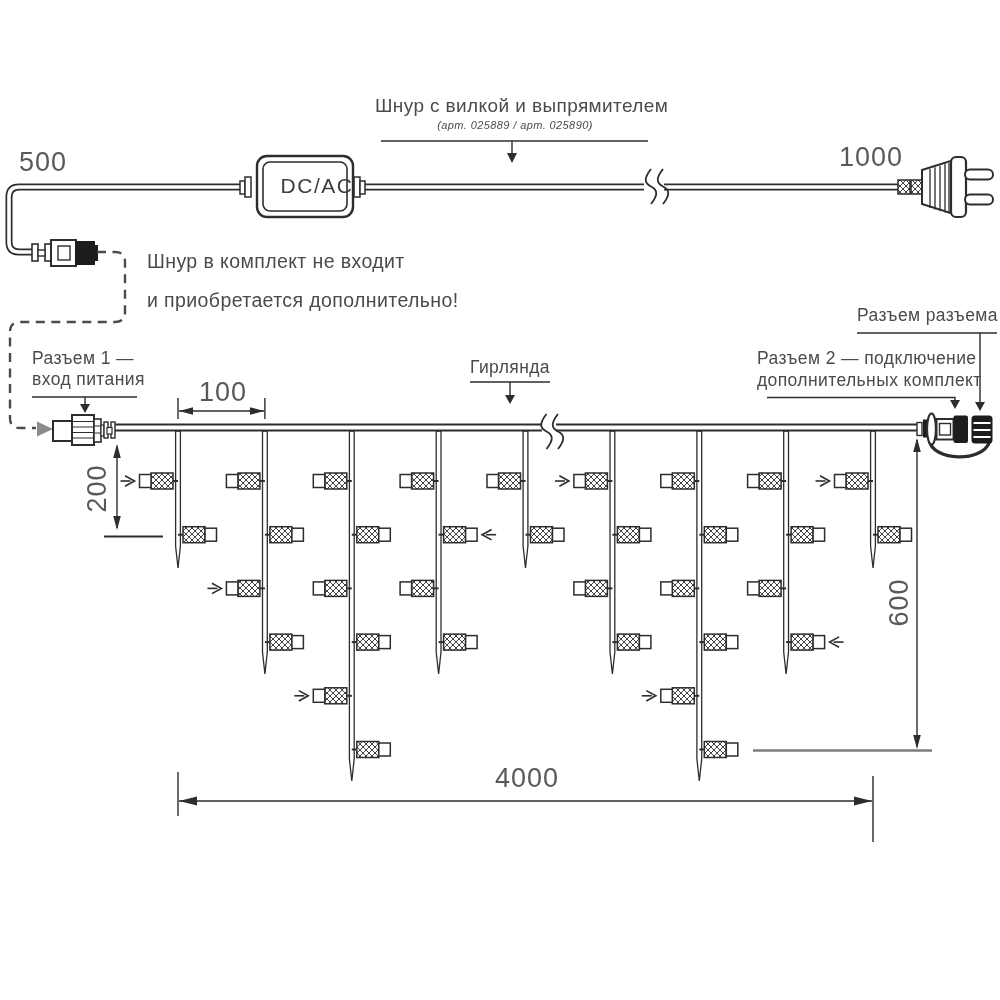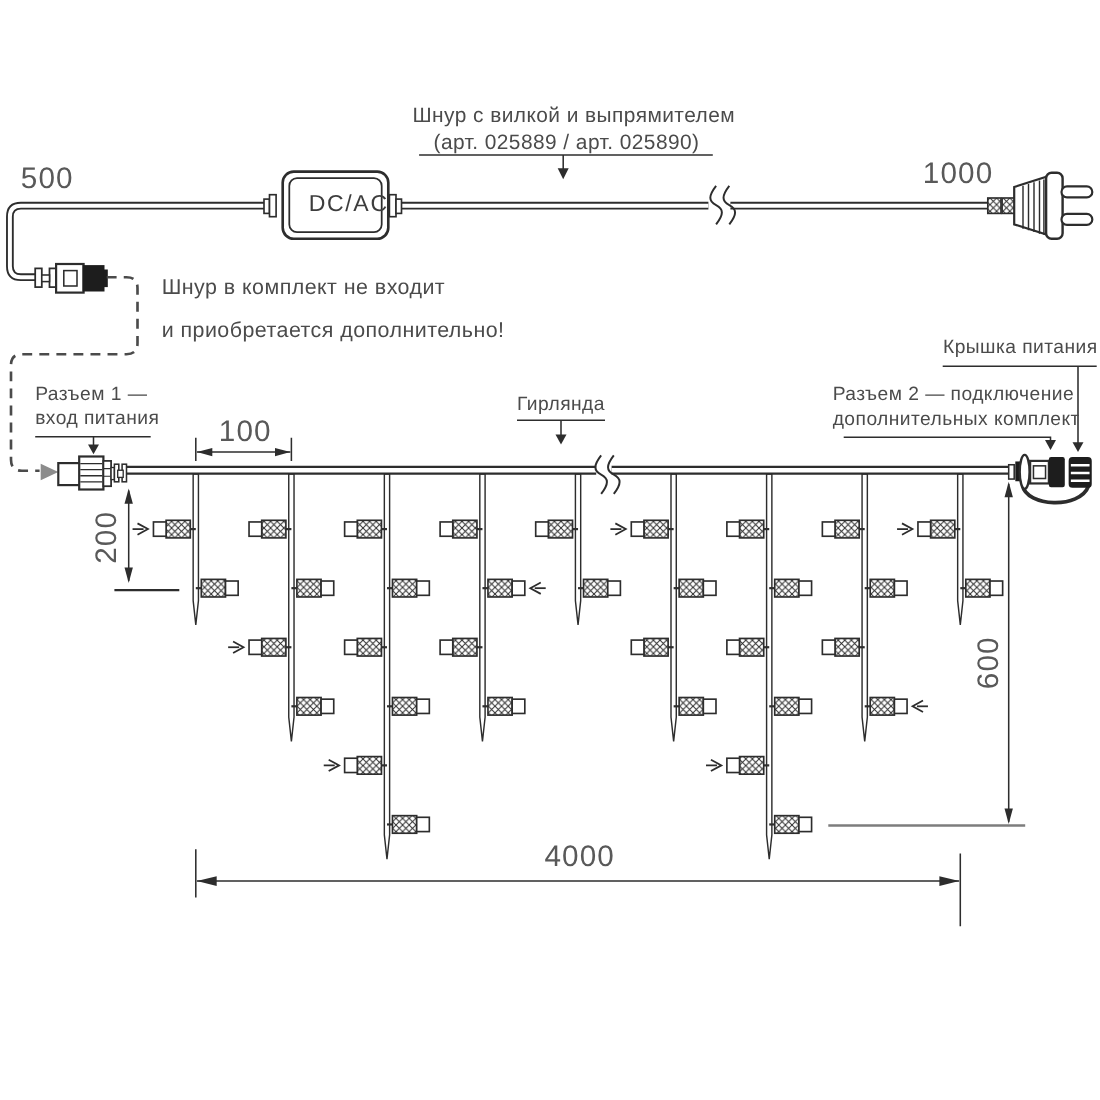--- a/index.html
+++ b/index.html
@@ -7,21 +7,21 @@
   }
   html,body{margin:0;padding:0;}
   body{width:1000px;height:1000px;background:#ffffff;font-family:"Liberation Sans",sans-serif;}
   #canvas{position:relative;width:1000px;height:1000px;background:#fff;overflow:hidden;}
   #art{position:absolute;left:0;top:0;}
   .lbl{position:absolute;color:var(--text);letter-spacing:.4px;white-space:nowrap;}
   .center{text-align:center;}
   .dimnum{font-size:27px;color:var(--dim);letter-spacing:1px;}
   .rot{transform:rotate(-90deg);transform-origin:center center;}
   .t19{font-size:19px;}
-  .t13{font-size:19px;}
+  .t13{font-size:11px;font-style:italic;}
   .t17{font-size:17.5px;line-height:21px;}
   .t20{font-size:19.5px;line-height:23.5px;}
   .dcac{font-size:21px;letter-spacing:1.5px;color:#3d3d3d;}
   
   .ln{stroke:var(--line);fill:none;}
   .fillln{fill:var(--line);stroke:none;}
   .wh{fill:#fff;stroke:var(--line);}
   .blk{fill:#1d1d1d;stroke:none;}
   .cabout{stroke:var(--line);stroke-width:7;fill:none;}
   .cabin{stroke:#fff;stroke-width:3.6;fill:none;}
@@ -461,21 +461,21 @@
     <div class="lbl t20" style="left:147px;top:250px;">Шнур в комплект не входит</div>
     <div class="lbl t20" style="left:147px;top:289px;">и приобретается дополнительно!</div>
   </div>
 
   <div>
     <div class="lbl t17" style="left:32px;top:348px;">Разъем 1 —</div>
     <div class="lbl t17" style="left:32px;top:369px;">вход питания</div>
   </div>
 
   <div class="lbl t17 center" style="left:430px;top:357px;width:160px;">Гирлянда</div>
-  <div class="lbl t17 center" style="left:855px;top:305px;width:145px;">Крышка питания</div>
+  <div class="lbl t17 center" style="left:855px;top:305px;width:145px;">Разъем разъема</div>
 
   <div>
     <div class="lbl t17 center" style="left:757px;top:348px;width:205px;">Разъем 2 — подключение</div>
     <div class="lbl t17 center" style="left:757px;top:370px;width:205px;">дополнительных комплект</div>
   </div>
 
   <div class="lbl dimnum center" style="left:193px;top:377px;width:60px;">100</div>
   <div class="lbl dimnum center rot" style="left:66px;top:473px;width:62px;">200</div>
   <div class="lbl dimnum center rot" style="left:868px;top:587px;width:62px;">600</div>
   <div class="lbl dimnum center" style="left:474px;top:763px;width:106px;">4000</div>

